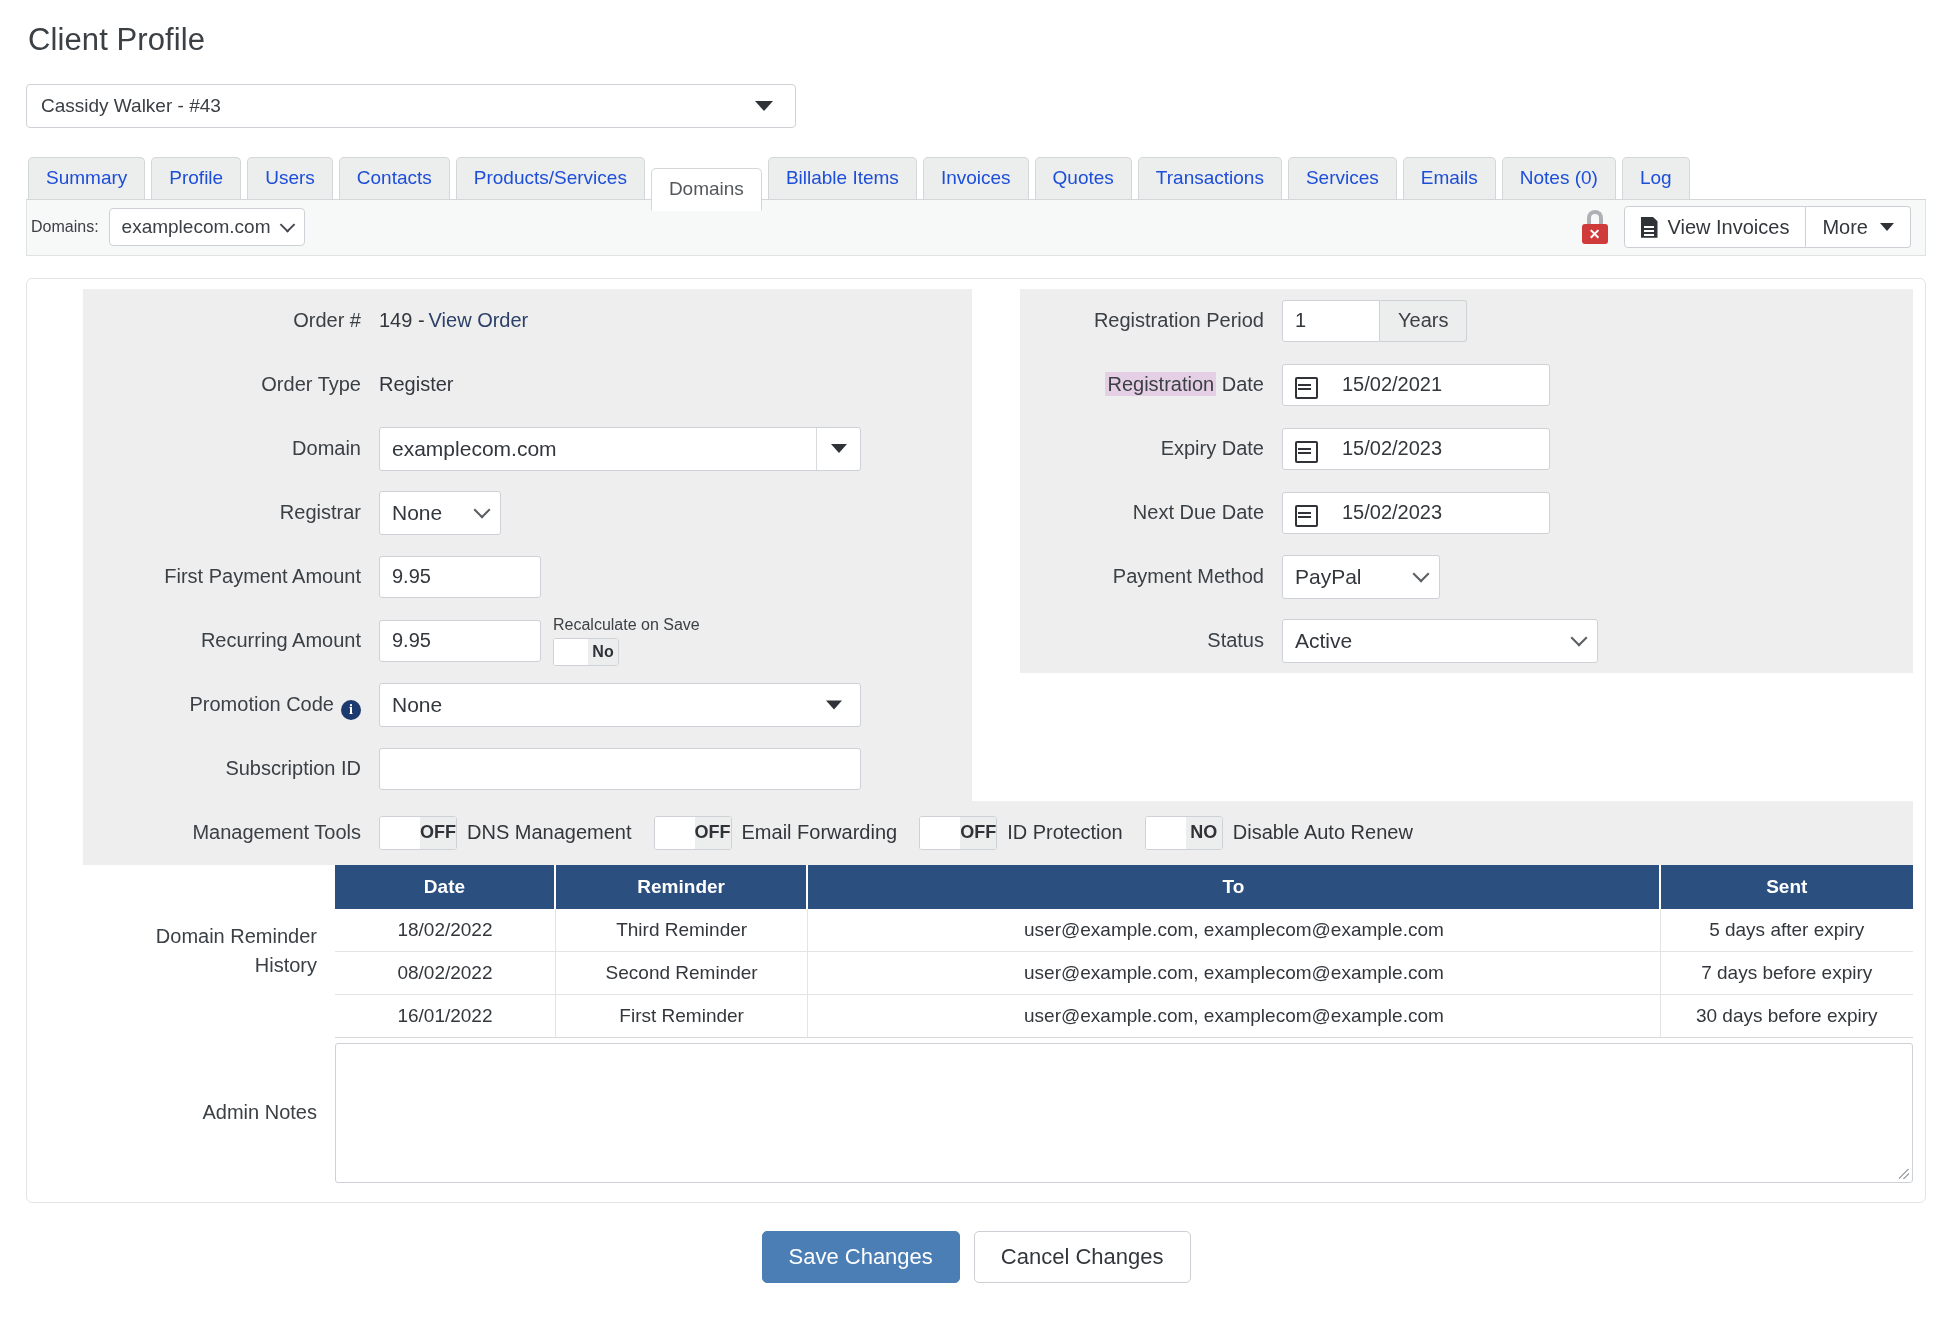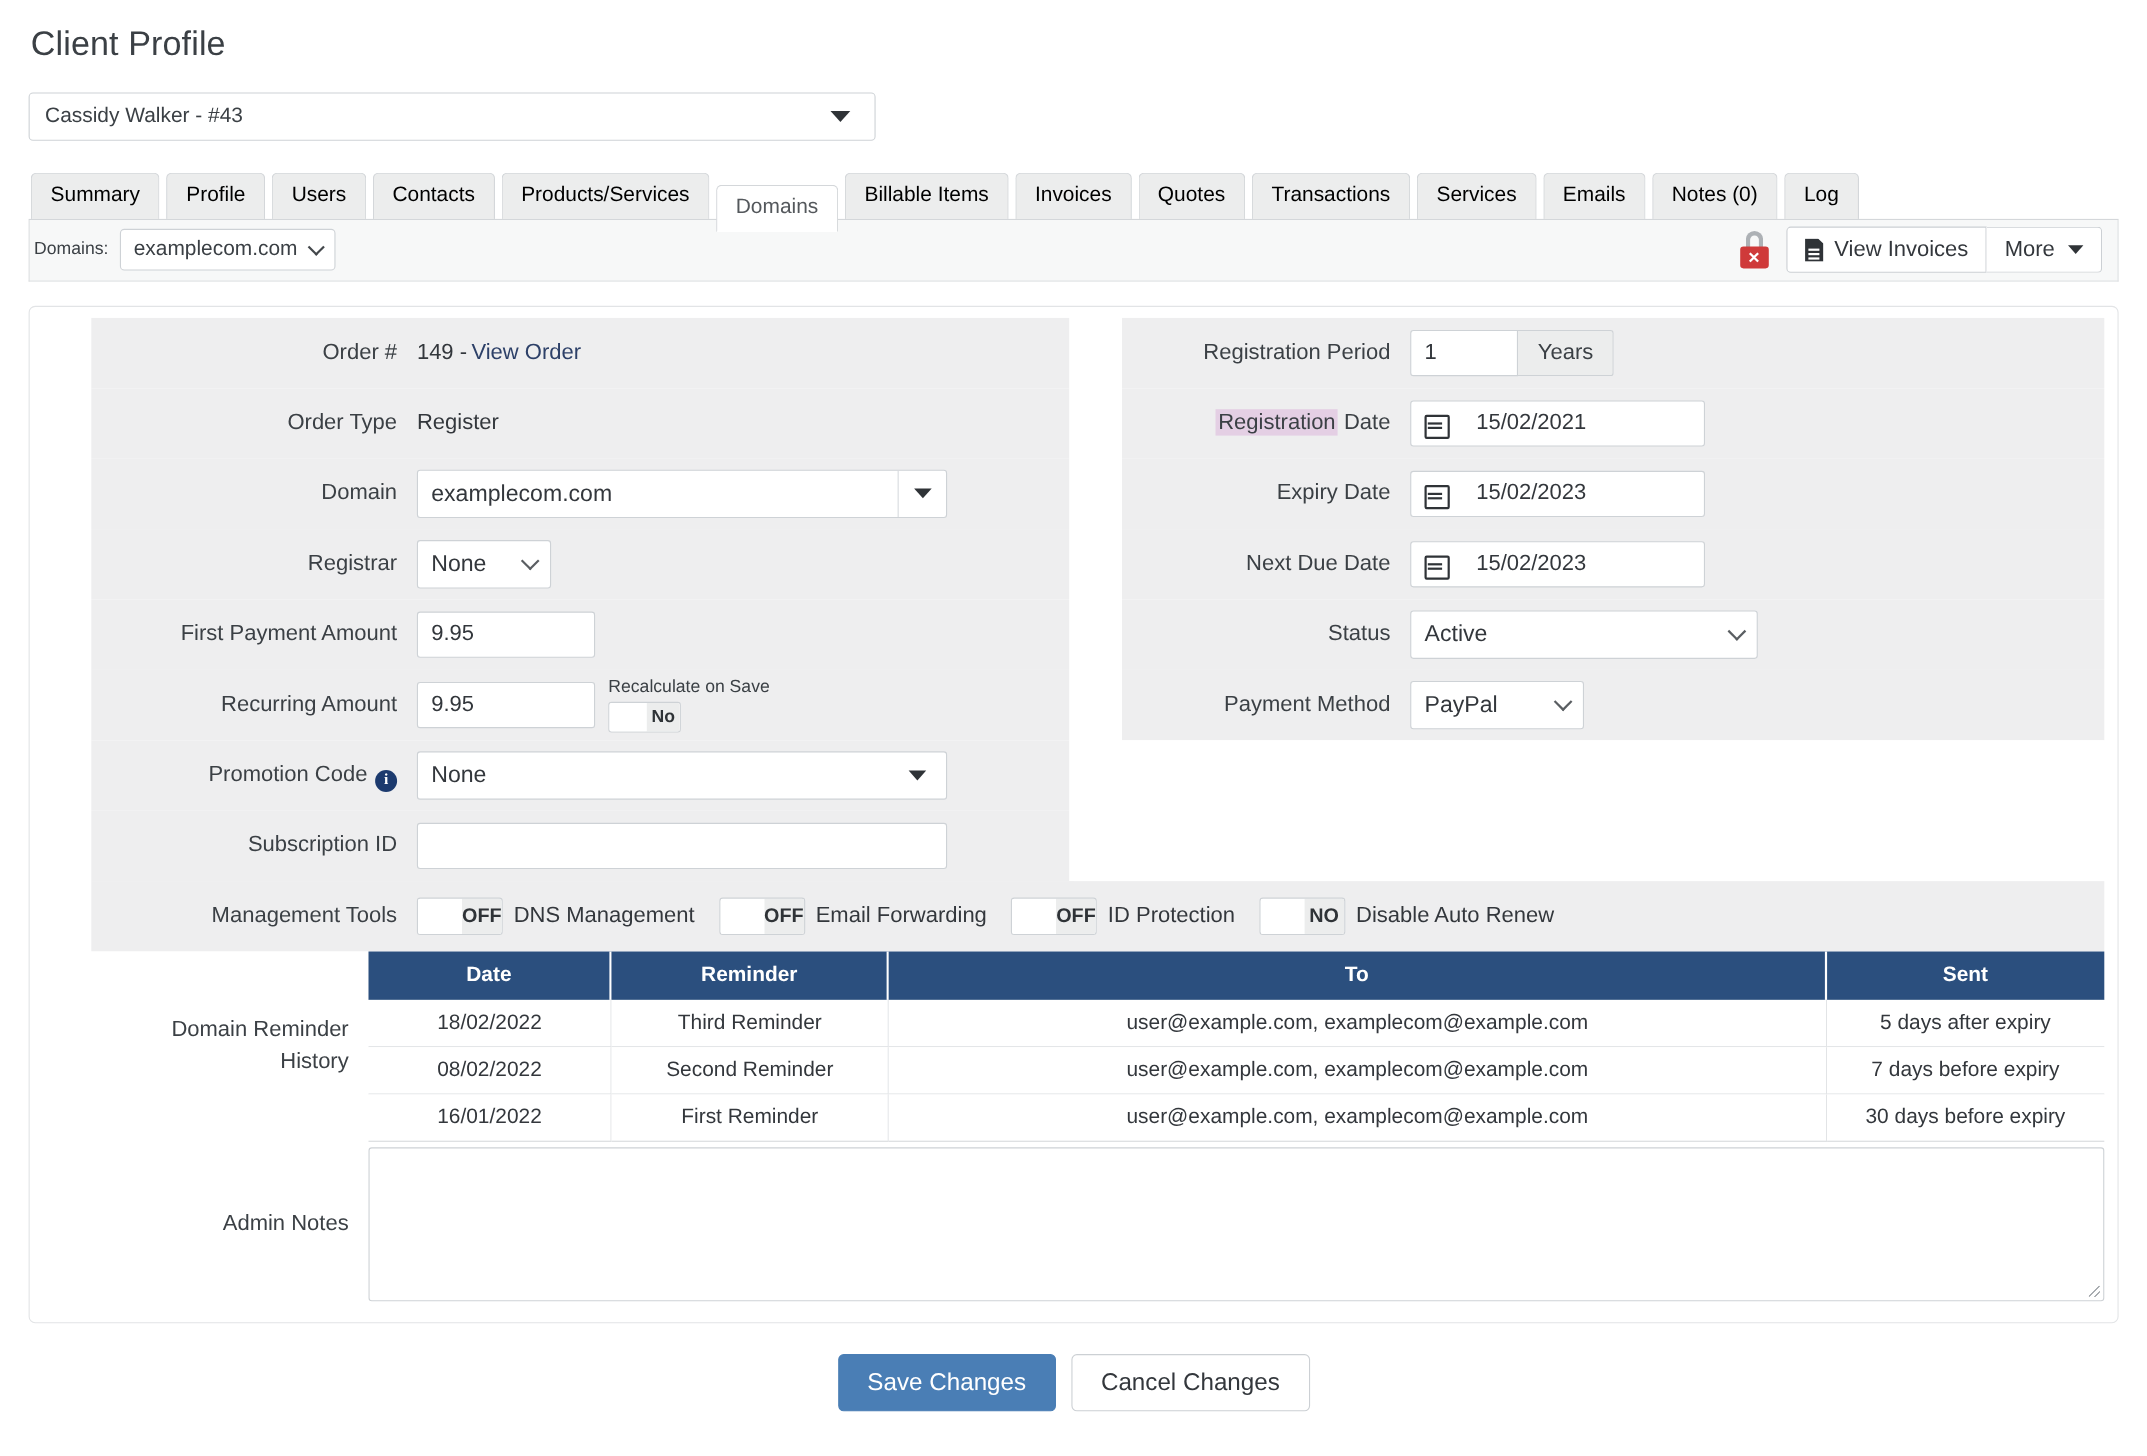--- a/index.html
+++ b/index.html
@@ -36,21 +36,21 @@
   .tabs {
     margin-top:28px;
     display:flex; align-items:flex-end; gap:6px;
     border-bottom:1px solid #d4d7da;
     padding-left:2px; position:relative; z-index:2;
   }
   .tab {
     background:#eceded; border:1px solid #d4d7da; border-bottom:none;
     border-radius:5px 5px 0 0;
     padding:8px 17px 9px 17px;
-    font-size:19px; color:#000000; line-height:1.25;
+    font-size:19px; color:#1d4ed8; line-height:1.25;
     white-space:nowrap; cursor:pointer;
   }
   .tab.active {
     background:#ffffff; color:#54585c; position:relative; top:12px;
     border-bottom:1px solid #ffffff; font-weight:400;
   }
 
   
   .toolbar {
     background:#f7f8f8; border:1px solid #dfe1e3; border-top:none;
@@ -435,34 +435,34 @@
           <div class="lbl">Next Due Date</div>
           <div class="fld">
             <div class="inp w-date">
               <span class="cal-icon"></span>
               <span>15/02/2023</span>
             </div>
           </div>
         </div>
 
         <div class="row stripe">
+          <div class="lbl">Payment Method</div>
+          <div class="fld">
+            <div class="nsel w-pay">
+              <span>PayPal</span>
+              <span class="chev2"></span>
+            </div>
+          </div>
+        </div>
+
+        <div class="row stripe">
           <div class="lbl">Status</div>
           <div class="fld">
             <div class="nsel w-stat">
               <span>Active</span>
-              <span class="chev2"></span>
-            </div>
-          </div>
-        </div>
-
-        <div class="row stripe">
-          <div class="lbl">Payment Method</div>
-          <div class="fld">
-            <div class="nsel w-pay">
-              <span>PayPal</span>
               <span class="chev2"></span>
             </div>
           </div>
         </div>
 
         <div class="row white" style="min-height:128px"></div>
 
       </div>
     </div>
 

